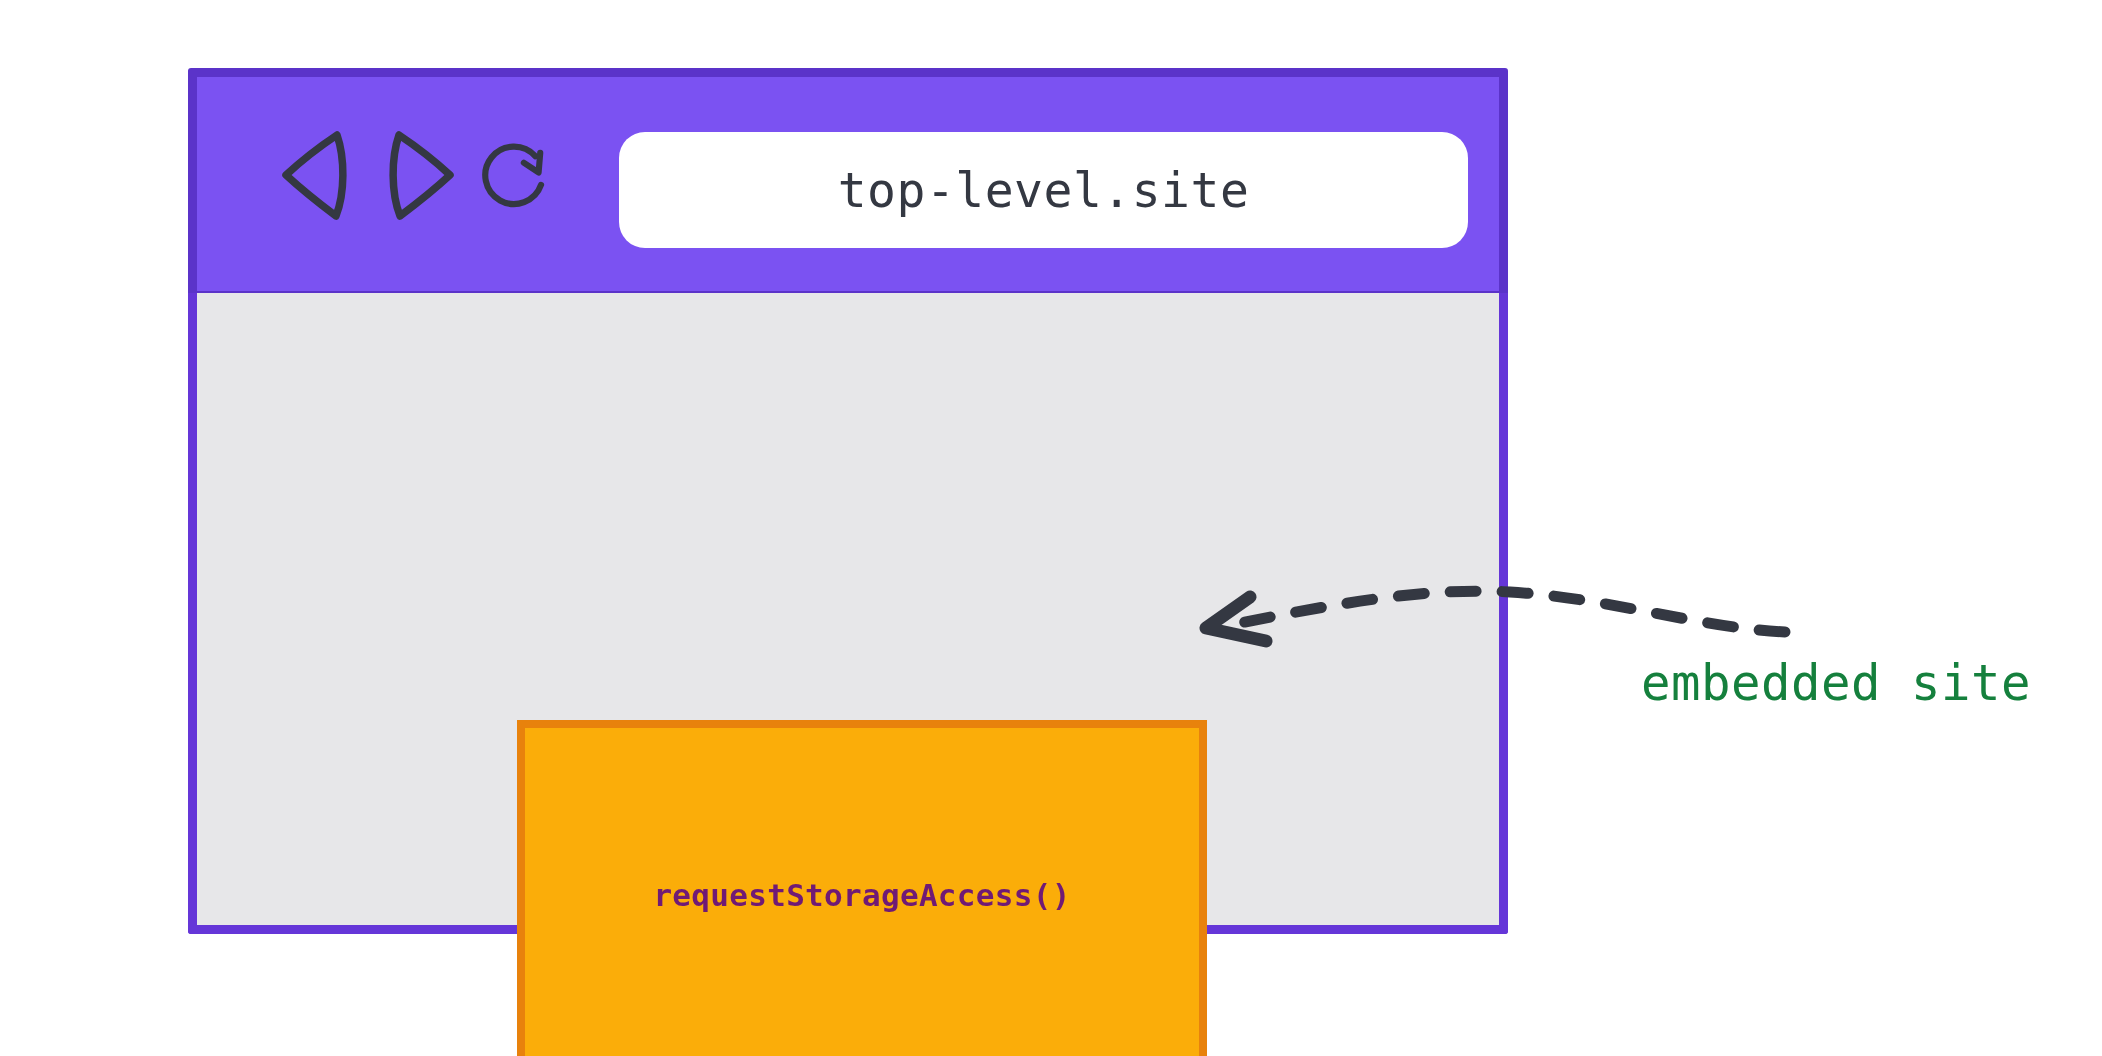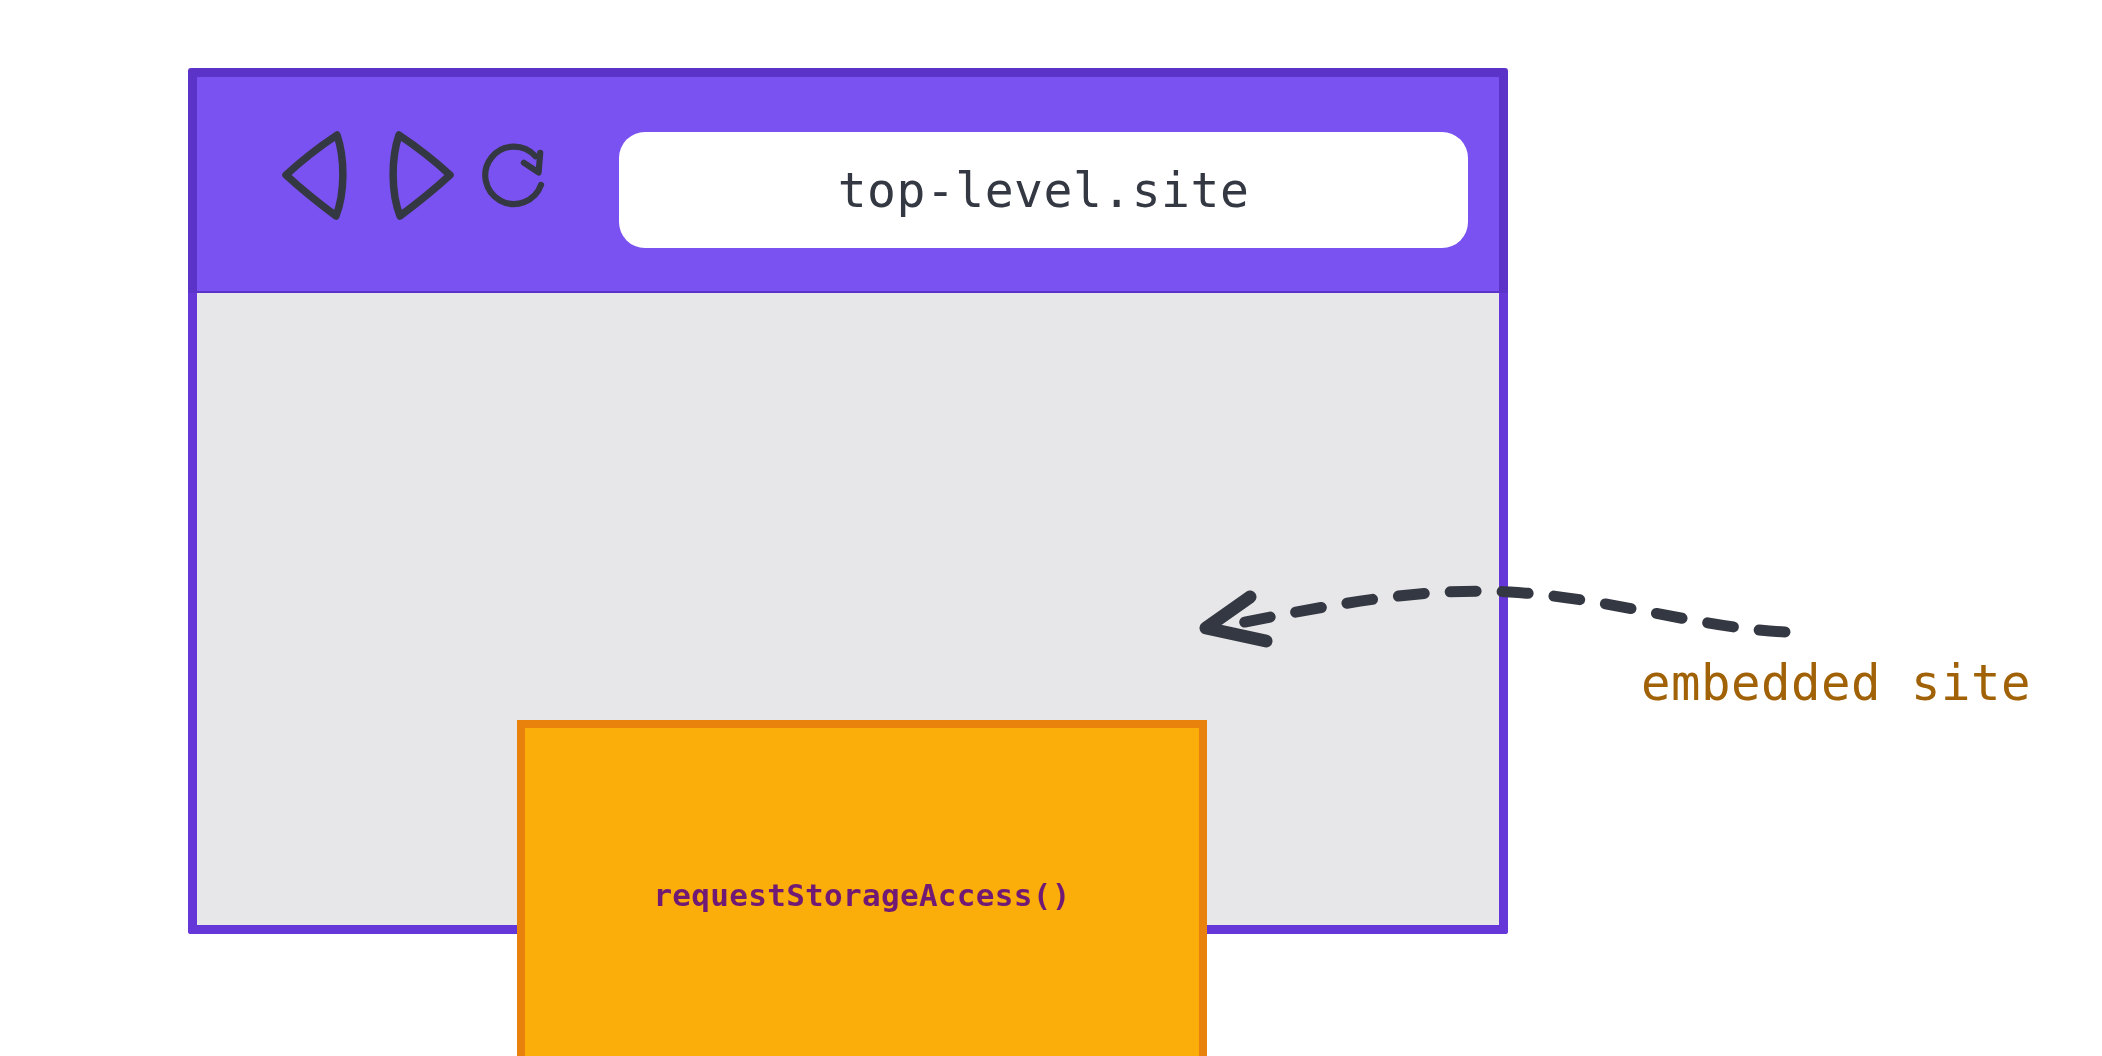--- a/index.html
+++ b/index.html
@@ -132,21 +132,21 @@
 
   
   .annotation-label {
     position: absolute;
     left: 1641px;
     top: 655px;
     font-family: "DejaVu Sans Mono", monospace;
     font-size: 49px;
     font-weight: 500;
     letter-spacing: 0.5px;
-    color: #a16207;
+    color: #15803d;
     white-space: nowrap;
   }
 </style>
 </head>
 <body>
 
 <div id="stage">
 
   <div class="browser-window">
 

